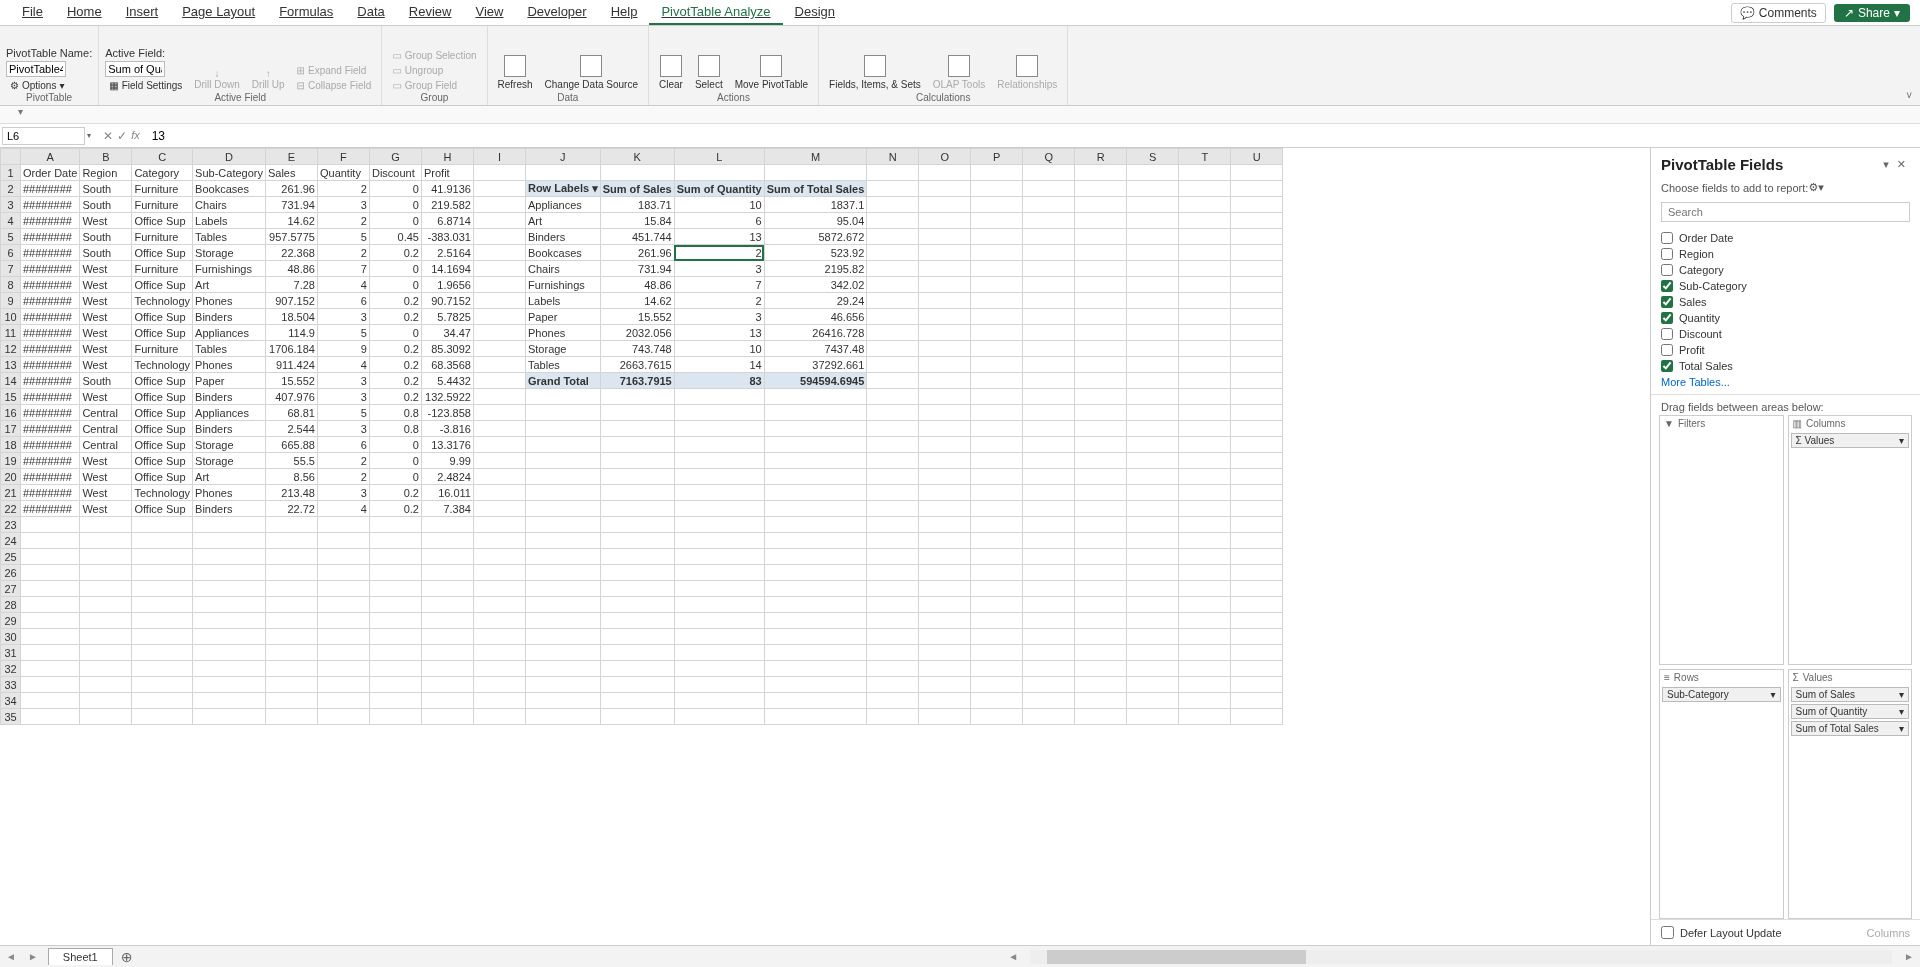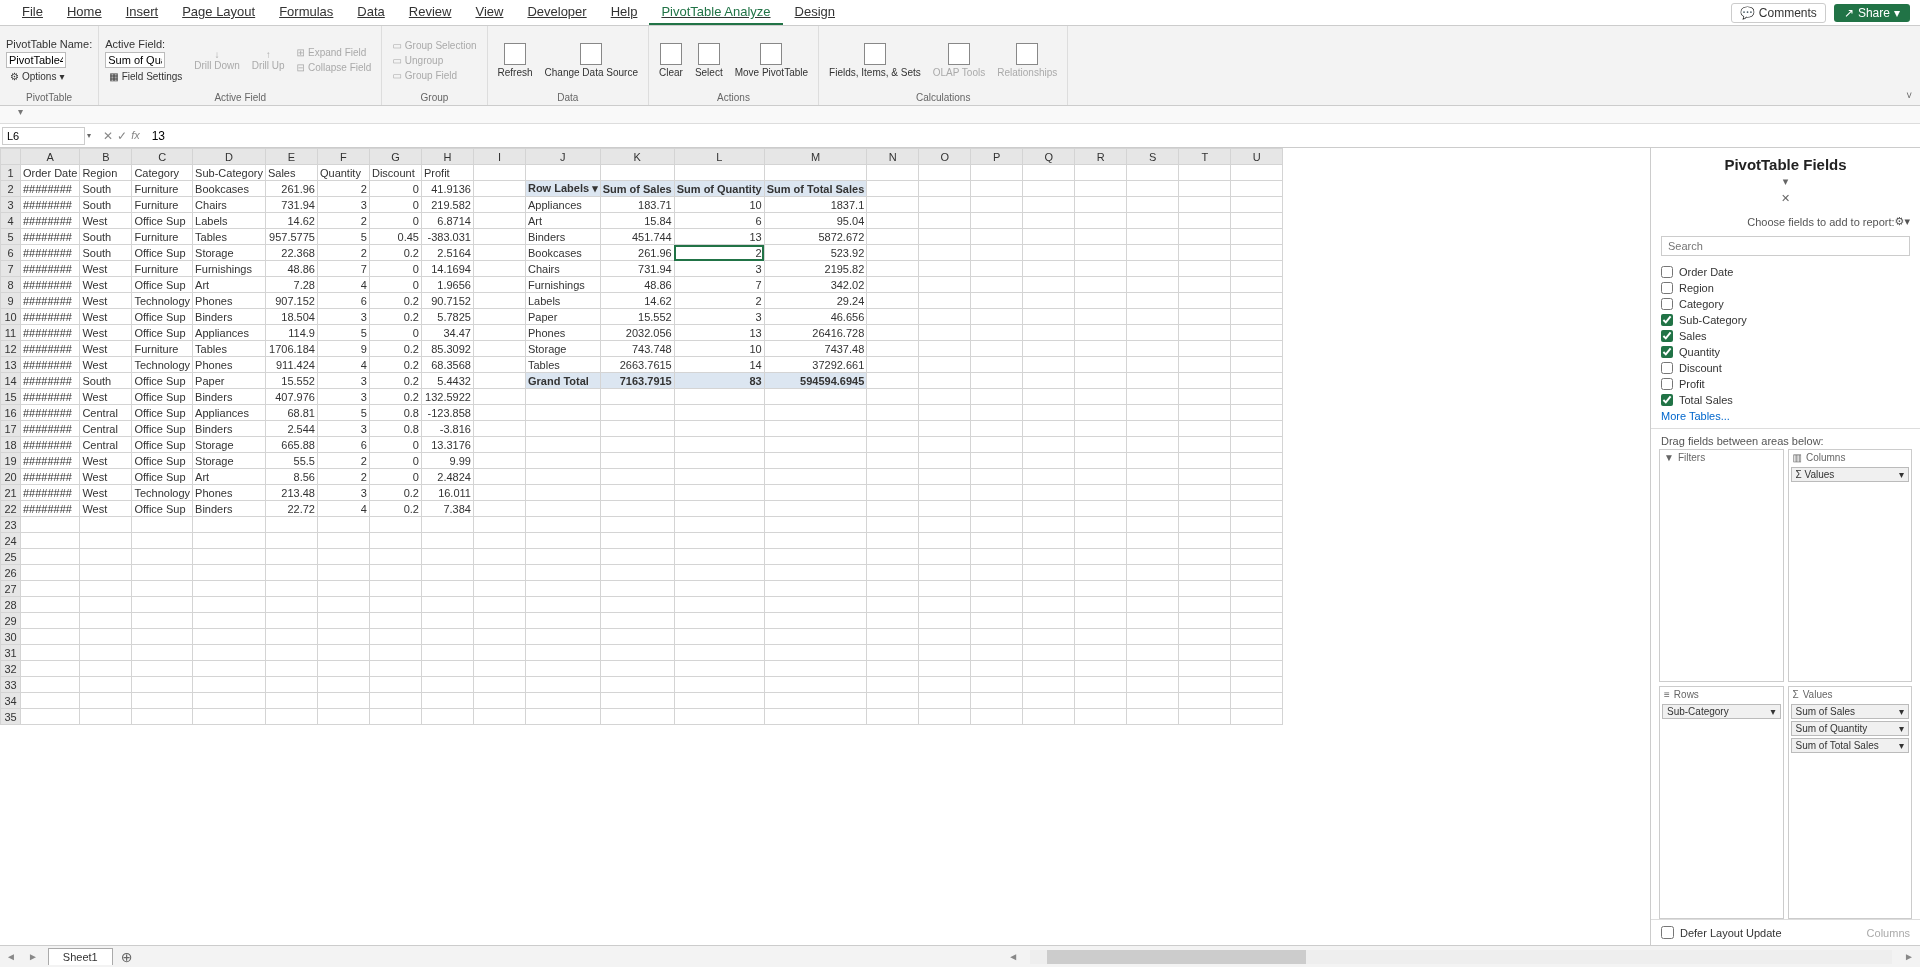--- a/index.html
+++ b/index.html
@@ -10,21 +10,21 @@
 .ribbon-tab { padding: 4px 12px; cursor: pointer; font-size: 13px; }
 .ribbon-tab.active { color: #217346; border-bottom: 2px solid #217346; }
 .ribbon-right { margin-left: auto; display: flex; gap: 8px; padding-right: 10px; align-items: center; }
 .comments-btn { border: 1px solid #ccc; padding: 2px 8px; border-radius: 3px; font-size: 12px; display: flex; gap: 4px; align-items: center; }
 .share-btn { background: #217346; color: #fff; padding: 2px 10px; border-radius: 3px; font-size: 12px; display: flex; gap: 4px; align-items: center; }
 
 
 .ribbon-content { display: flex; border-bottom: 1px solid #ccc; height: 80px; background: #f3f3f3; }
 .ribbon-group { border-right: 1px solid #ddd; padding: 2px 6px; display: flex; flex-direction: column; justify-content: space-between; }
 .ribbon-group-label { font-size: 10px; text-align: center; color: #666; }
-.ribbon-group-body { display: flex; gap: 4px; flex: 1; align-items: center; }
+.ribbon-group-body { display: flex; gap: 4px; flex: 1; align-items: flex-end; }
 .ribbon-item { display: flex; flex-direction: column; align-items: center; padding: 2px 4px; cursor: pointer; font-size: 10px; text-align: center; }
 .ribbon-item .icon-box { width: 22px; height: 22px; border: 1px solid #888; background: #fff; margin-bottom: 2px; }
 .ribbon-item.disabled { color: #aaa; }
 .field-row { display: flex; flex-direction: column; gap: 2px; font-size: 11px; }
 .field-row input { width: 60px; font-size: 11px; padding: 1px 2px; border: 1px solid #bbb; }
 .small-btn { font-size: 10px; padding: 1px 4px; cursor: pointer; display: flex; align-items: center; gap: 3px; }
 .small-btn.disabled { color: #aaa; }
 .show-item { background: #fff; border: 1px solid #999; padding: 2px; }
 .show-item.active { background: #d4e6d4; border: 1px solid #217346; }
 .ribbon-collapse { margin-left: auto; padding: 4px 8px; font-size: 10px; color: #666; align-self: flex-end; }
@@ -52,24 +52,24 @@
 .grid .rowhdr { background: #e6e6e6; text-align: center; width: 20px; }
 .grid td { background: #fff; }
 .grid td.num { text-align: right; }
 .col-A{width:52px}.col-B{width:52px}.col-C{width:52px}.col-D{width:52px}.col-E{width:52px}.col-F{width:52px}.col-G{width:52px}.col-H{width:52px}.col-I{width:26px}.col-J{width:70px}.col-K{width:68px}.col-L{width:84px}.col-M{width:94px}
 .col-narrow{width:52px}
 .pivot-hdr { background: #dce6f1 !important; font-weight: bold; }
 .pivot-total { background: #dce6f1 !important; font-weight: bold; }
 .selected-cell { outline: 2px solid #217346; outline-offset: -2px; }
 
 
-.pane-header { display: flex; align-items: center; padding: 8px 10px; flex-direction: column; }
+.pane-header { display: flex; align-items: center; padding: 8px 10px; }
 .pane-title { font-size: 15px; font-weight: 600; color: #222; flex: 1; }
 .pane-gear, .pane-close { padding: 2px 4px; color: #666; cursor: pointer; font-size: 11px; }
-.pane-sub { font-size: 11px; color: #555; padding: 0 10px 4px; display:flex; justify-content: flex-end; align-items:center;}
+.pane-sub { font-size: 11px; color: #555; padding: 0 10px 4px; display:flex; justify-content: flex-start; align-items:center;}
 .pane-search { margin: 4px 10px; }
 .pane-search input { width: 100%; padding: 3px 20px 3px 6px; border: 1px solid #ccc; font-size: 11px; }
 .field-checks { padding: 4px 10px; overflow-y: auto; }
 .field-check { display: flex; align-items: center; gap: 6px; padding: 2px 0; font-size: 11px; }
 .field-check input { width: 12px; height: 12px; }
 .field-check.checked input { accent-color: #217346; }
 .more-tables { color: #0066cc; font-size: 11px; padding: 2px 0; cursor: pointer; }
 .areas-label { font-size: 11px; color: #555; padding: 6px 10px 2px; border-top: 1px solid #ddd; }
 .areas { display: grid; grid-template-columns: 1fr 1fr; grid-template-rows: 1fr 1fr; gap: 4px; padding: 0 8px; flex: 1; min-height: 180px; }
 .area-box { border: 1px solid #ccc; display: flex; flex-direction: column; }

